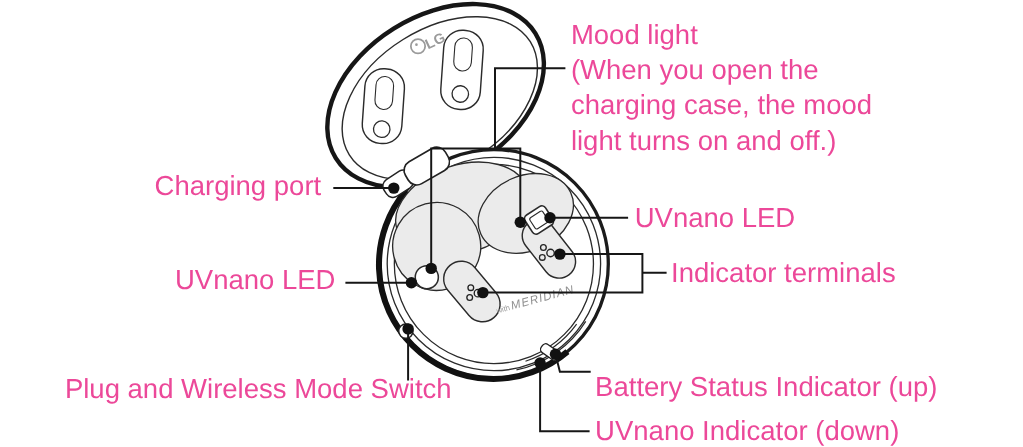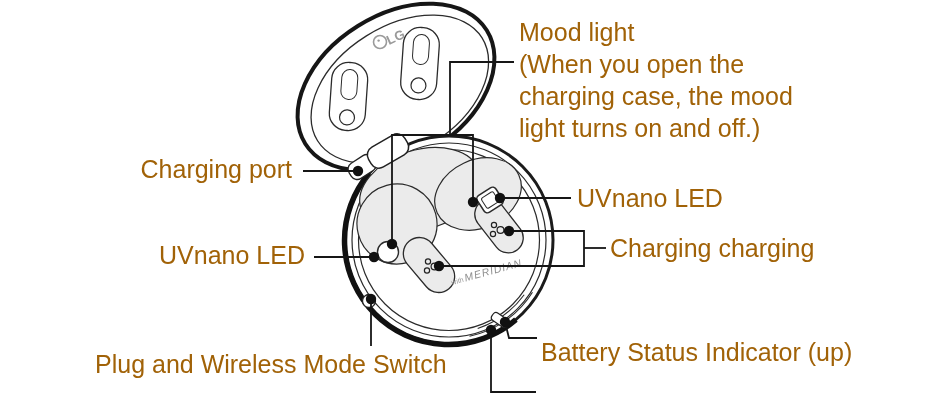--- a/index.html
+++ b/index.html
@@ -9,21 +9,21 @@
     height: 406px;
     background: #ffffff;
     font-family: "Liberation Sans", sans-serif;
     overflow: hidden;
   }
   .canvas svg { position: absolute; left: 0; top: 0; }
   .lbl {
     position: absolute;
     font-size: 25px;
     line-height: 1.15;
-    color: #a16207;
+    color: #ec4899;
     white-space: pre-line;
     letter-spacing: 0px;
   }
   .lbl-right { text-align: right; }
   .lbl-mood { line-height: 32px; }
   .svg-lg-text {
     font-family: "Liberation Sans", sans-serif;
     font-size: 13px;
     font-weight: bold;
     letter-spacing: 0.5px;
@@ -166,20 +166,21 @@
 (When you open the
 charging case, the mood
 light turns on and off.)</div>
 
   <div class="lbl lbl-right" style="left:0px; top:155px; width:292px;text-align:right;">Charging port</div>
 
   <div class="lbl lbl-right" style="left:0px; top:241px; width:305px;">UVnano LED</div>
 
   <div class="lbl" style="left:577px; top:184px;">UVnano LED</div>
 
-  <div class="lbl" style="left:610px; top:234px;">Charging charging</div>
+  <div class="lbl" style="left:610px; top:234px;">Indicator terminals</div>
 
   <div class="lbl" style="left:541px; top:324px;margin-top:14px;">Battery Status Indicator (up)</div>
 
+  <div class="lbl" style="left:541px; top:378px;">UVnano Indicator (down)</div>
 
-  <div class="lbl" style="left:59px; top:350px;margin-left:36px;">Plug and Wireless Mode Switch</div>
+  <div class="lbl" style="left:59px; top:340px;">Plug and Wireless Mode Switch</div>
 
 </div>
 
 </body></html>

